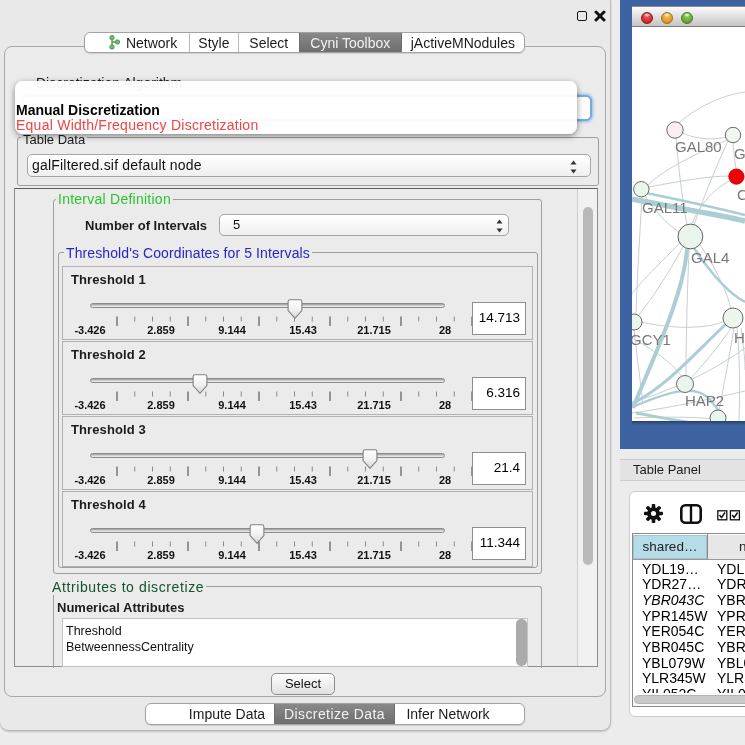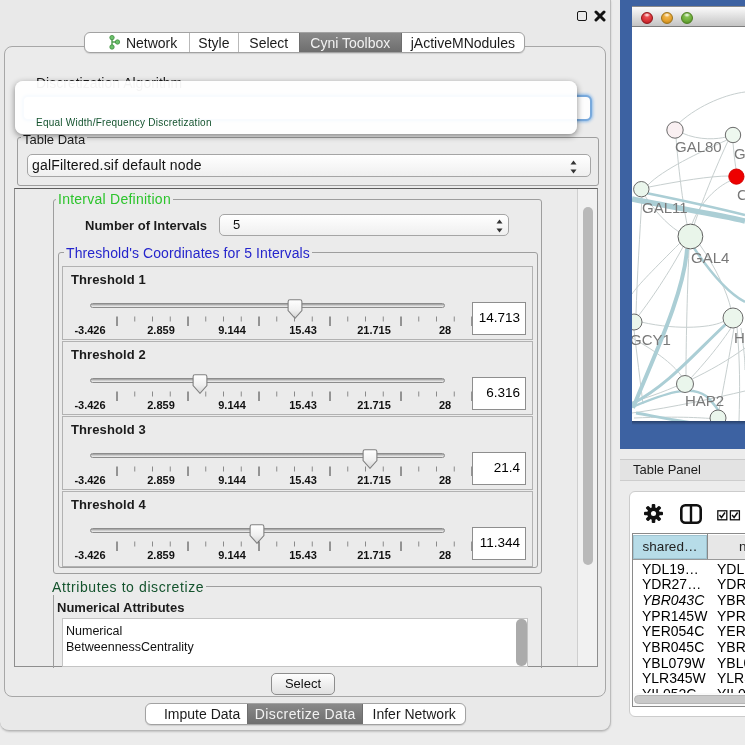--- a/index.html
+++ b/index.html
@@ -18,37 +18,37 @@
 
 
 .tabstrip { position:absolute; height:22px; background:#fff; border:1px solid #a2a2a2; border-radius:6px;
   display:flex; font-size:14px; color:#1b1b1b; overflow:hidden;
   box-shadow:0 1px 1px rgba(0,0,0,0.12);padding-left:11px; }
 .tabstrip .tab { height:100%; display:flex; align-items:center; justify-content:center; }
 .tabstrip .tab + .tab { border-left:1px solid #b9b9b9; }
 .tabstrip .tab.sel { background:linear-gradient(#898989,#6e6e6e); color:#f2f2f2; border-left-color:#6e6e6e; }
 .tabstrip .tab.aftersel { border-left-color:#6e6e6e; }
 #tabs-top { left:84px; top:32px; width:441px; height:21px; }
-#tabs-bottom { left:145px; top:703px; width:321px; }
+#tabs-bottom { left:145px; top:703px; width:380px;justify-content:center; }
 
 
 #mainpanel { position:absolute; left:4px; top:46px; width:602px; height:651px; background:#ebebeb;
   border:1px solid #a7a7a7; border-radius:8px; }
 
 #disc-label { position:absolute; left:36px; top:75px; font-size:14px; color:#1b1b1b; }
 #combo-hidden { position:absolute; left:22px; top:95px; width:570px; height:26px; background:#fdfdfd;
   border:2px solid #78a9dc; border-radius:6px; box-shadow:0 0 3px 1px #8fbbe8; }
 
 
 #overlay { position:absolute; left:15px; top:81px; width:562px; height:53px; background:rgba(255,255,255,0.95);
   border-radius:8px; box-shadow:0 2px 6px rgba(0,0,0,0.45); z-index:40; }
 #overlay .o1 { position:absolute; left:0; top:6px; width:100%; text-align:center;
   color:#b9b9b9; font-weight:bold; font-size:13px; }
 #overlay .o2 { position:absolute; left:1px; top:21px; font-weight:bold; font-size:14px; color:#000; }
-#overlay .o3 { position:absolute; left:1px; top:36px; font-size:10px; color:#14532d; letter-spacing:0.25px;margin-left:20px; }
+#overlay .o3 { position:absolute; left:1px; top:36px; font-size:14px; color:#ef4444; letter-spacing:0.25px; }
 
 
 .fieldset { position:absolute; border:1px solid #9e9e9e; border-radius:3px; }
 .flabel { position:absolute; font-size:14px; background:#ebebeb; padding:0 2px; line-height:15px; }
 
 #fs-tabledata { left:17px; top:137px; width:582px; height:49px; }
 #lbl-tabledata { left:21px; top:132px; color:#1b1b1b; font-size:13px; }
 
 .combo { position:absolute; background:linear-gradient(#ffffff,#efefef); border:1px solid #a5a5a5; border-radius:5px;
   font-size:13px; color:#111; }
@@ -340,21 +340,21 @@
       <span class="tl" style="left:218.0px;">15.43</span>
       <span class="tl" style="left:289.0px;">21.715</span>
       <span class="tl" style="left:360.0px;">28</span>
       <div class="vbox">11.344</div>
     </div>
 
   <div class="fieldset" id="fs-attr"></div>
   <div class="flabel" id="lbl-attr">Attributes to discretize</div>
   <div id="lbl-numattr">Numerical Attributes</div>
   <div id="attrlist">
-    <div style="margin-top:4px;">Numerical</div>
+    <div style="margin-top:4px;">Threshold</div>
     <div>BetweennessCentrality</div>
   </div>
   <div id="attrlist-sb"></div>
   <div id="vsb">
       <div id="vsb-thumb"></div>
     </div>
 
   <div id="btn-apply">Select</div>
 
   <div class="tabstrip" id="tabs-top">
@@ -373,20 +373,21 @@
     <div class="tab aftersel" style="width:127px;">jActiveMNodules</div>
   </div>
 
   <div class="tabstrip" id="tabs-bottom">
     <div class="tab" style="width:94px;">Impute Data</div>
     <div class="tab sel" style="width:120px; letter-spacing:0.4px;">Discretize Data</div>
     <div class="tab aftersel" style="width:107px;">Infer Network</div>
   </div>
 
   <div id="overlay">
+    <div class="o2">Manual Discretization</div>
     <div class="o3">Equal Width/Frequency Discretization</div>
   </div>
 </div>
 
 <div id="net">
   <div id="net-title">
     <span class="tl-btn" style="left:9px;  background:radial-gradient(ellipse 55% 35% at 50% 20%, rgba(255,255,255,0.95) 0%, rgba(255,255,255,0) 60%), radial-gradient(circle at 50% 30%, #ef5a5e 0%, #da3338 55%, #a8181d 100%); border:1px solid #8e1318;"></span>
     <span class="tl-btn" style="left:29px; background:radial-gradient(ellipse 55% 35% at 50% 20%, rgba(255,255,255,0.95) 0%, rgba(255,255,255,0) 60%), radial-gradient(circle at 50% 30%, #f3bc55 0%, #e5a22e 55%, #b37a14 100%); border:1px solid #9c741a;"></span>
     <span class="tl-btn" style="left:49px; background:radial-gradient(ellipse 55% 35% at 50% 20%, rgba(255,255,255,0.95) 0%, rgba(255,255,255,0) 60%), radial-gradient(circle at 50% 30%, #8ec95c 0%, #6fae3c 55%, #49821f 100%); border:1px solid #4c7d22;"></span>
   </div>

